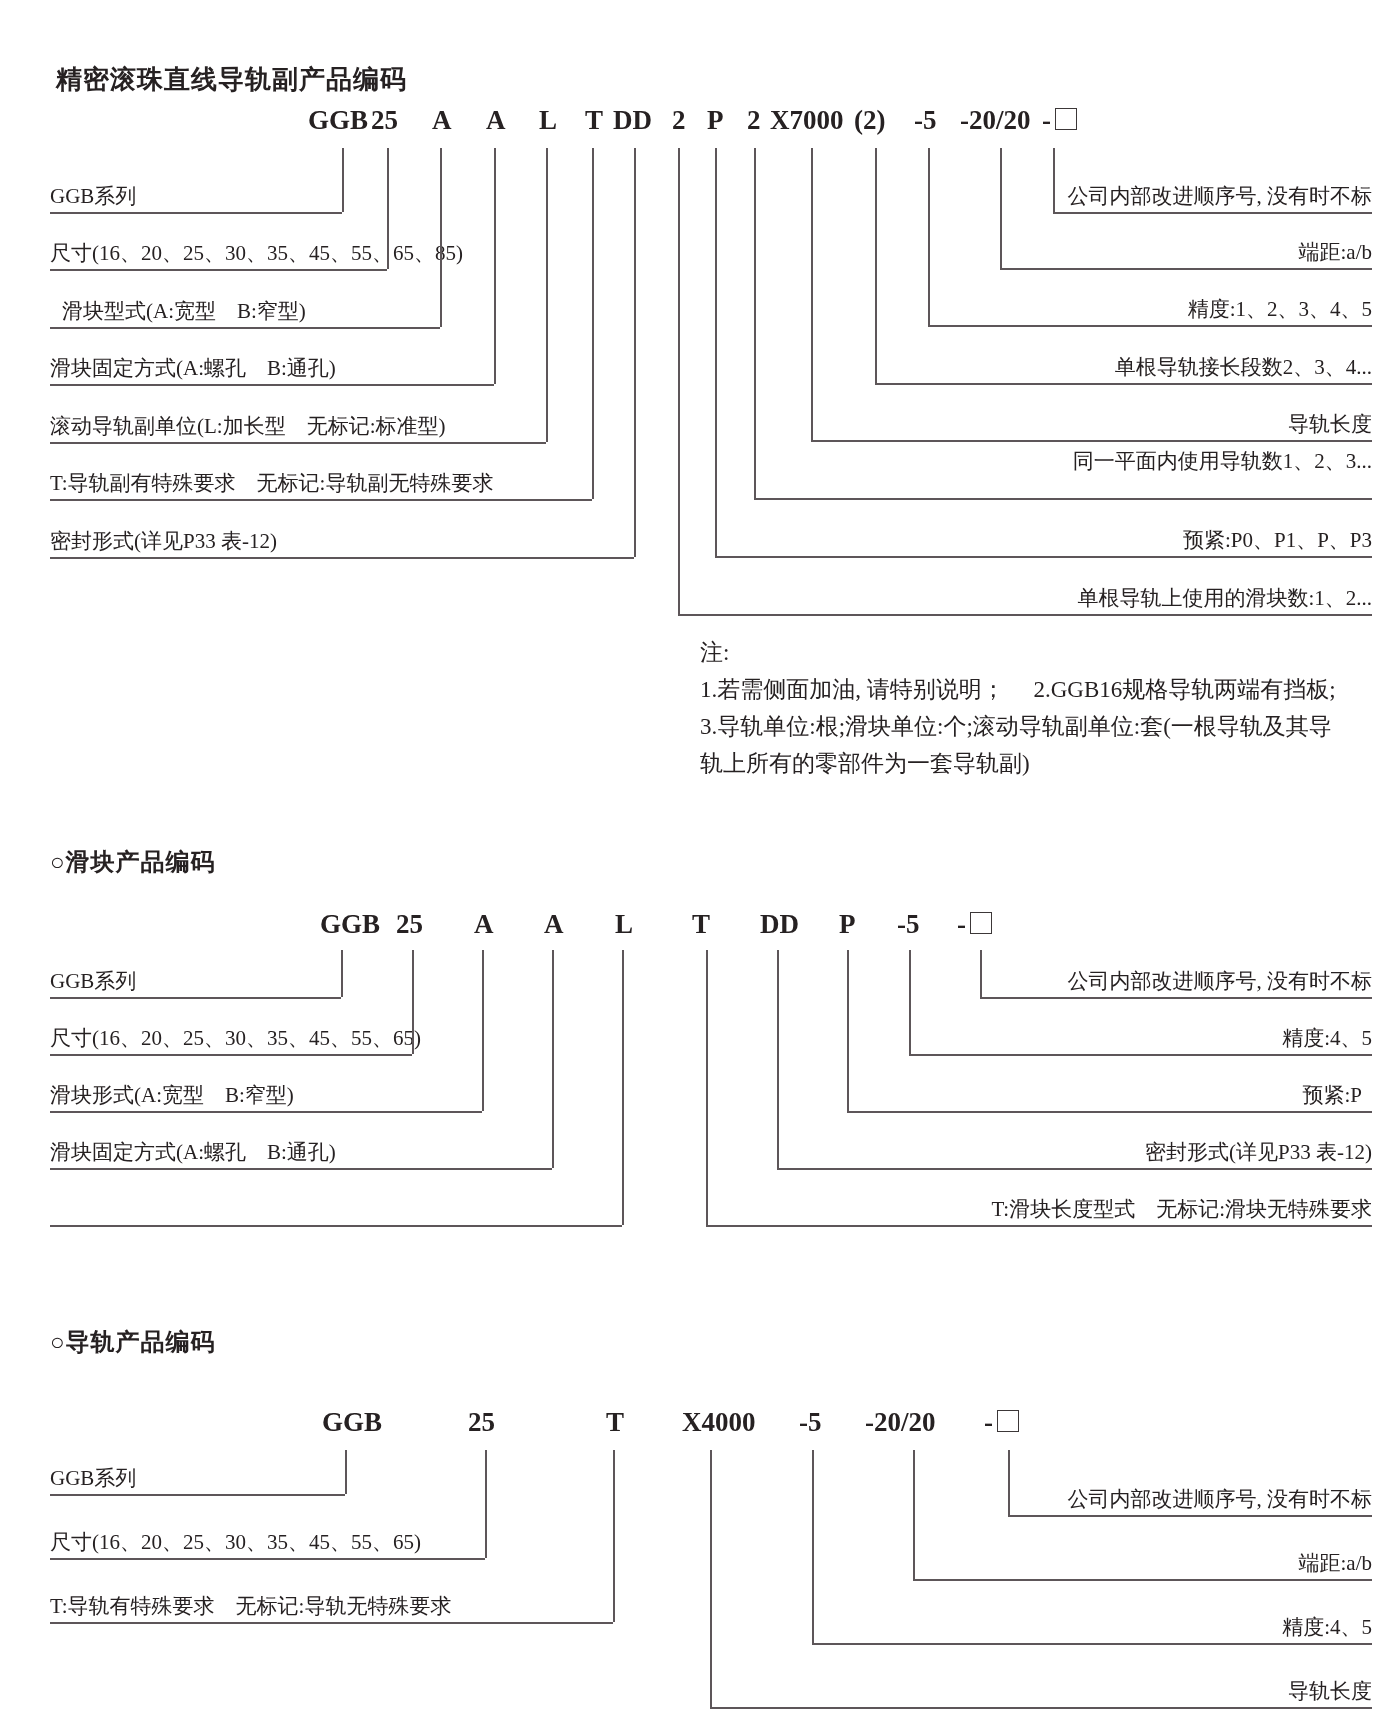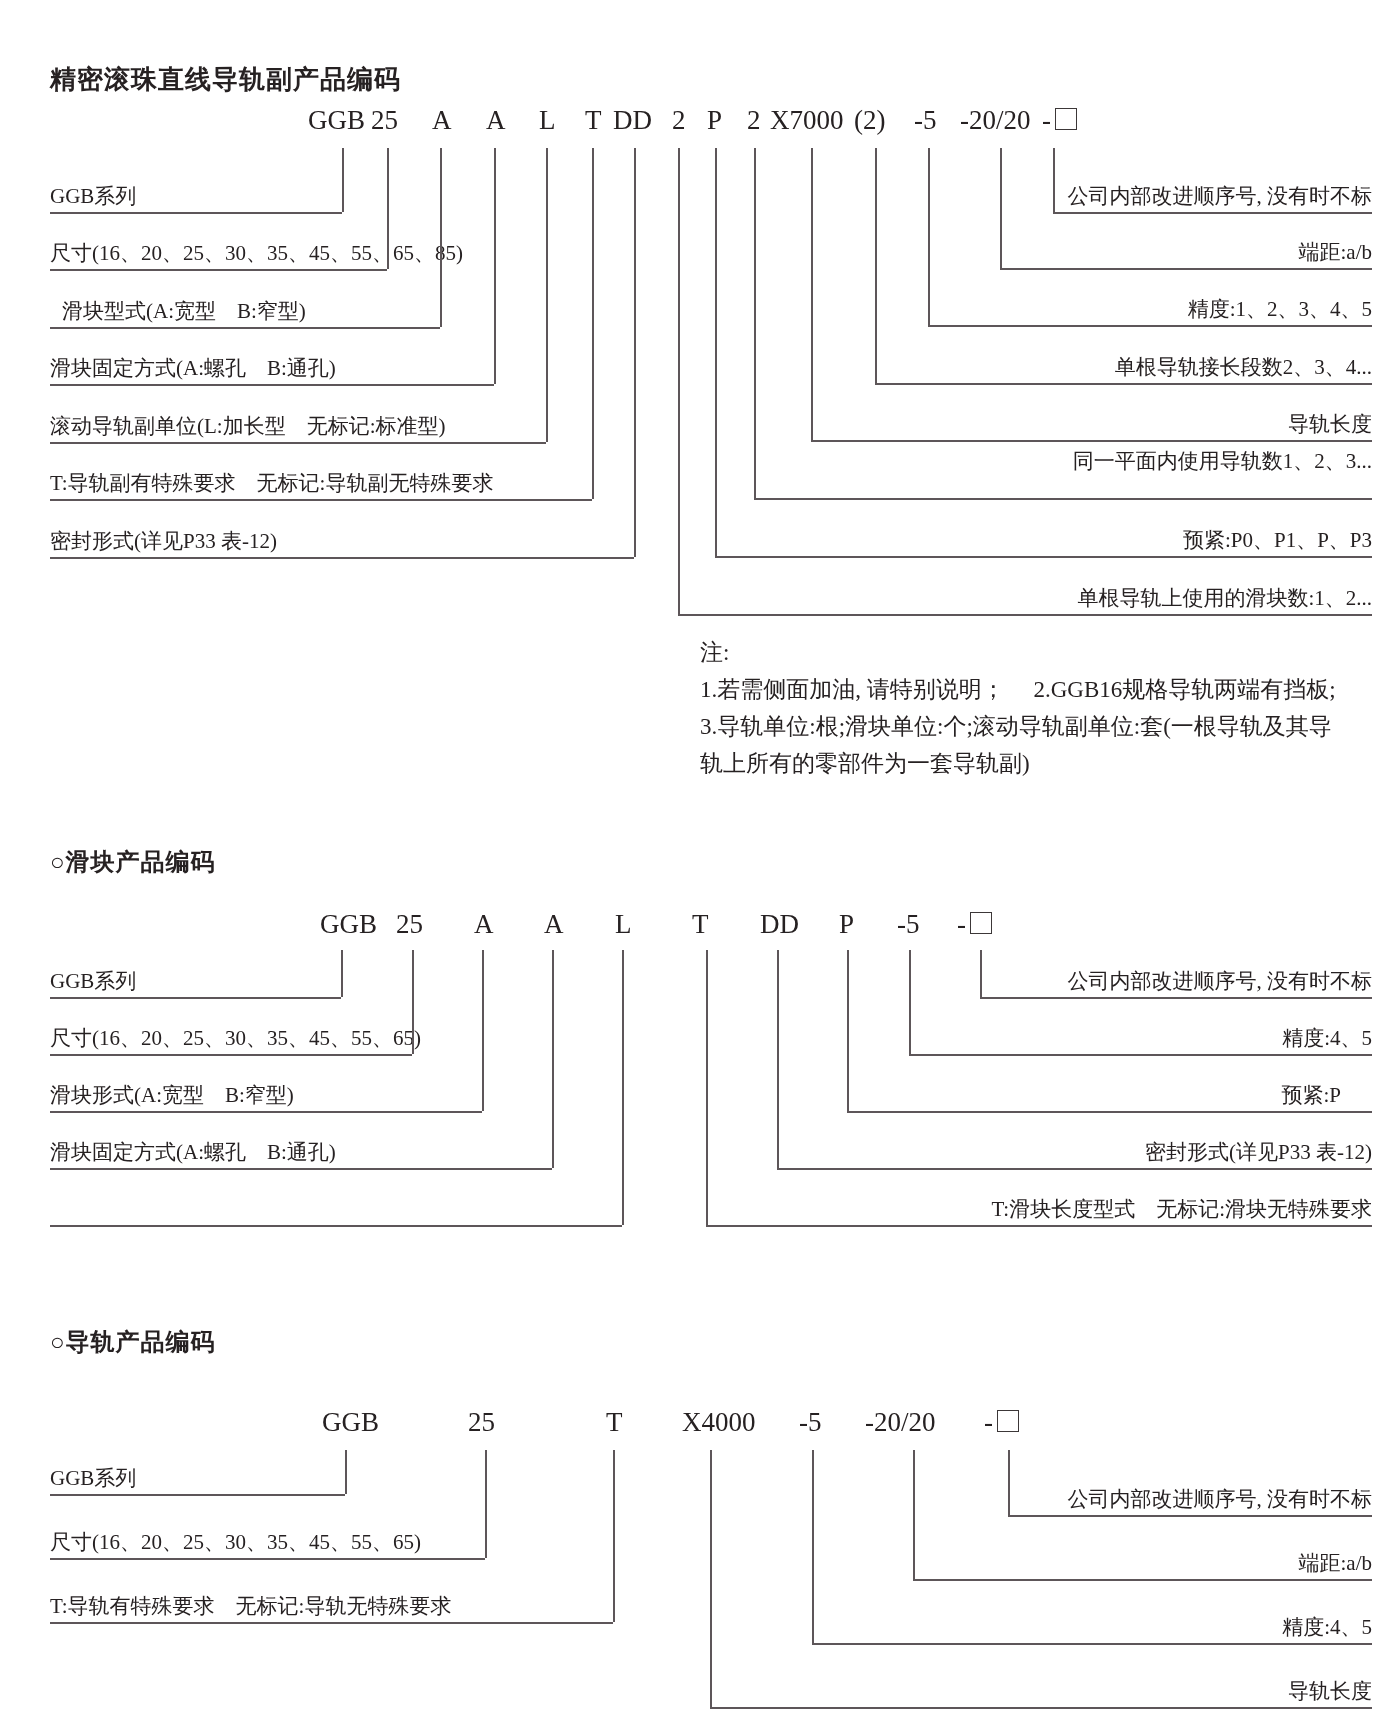--- a/index.html
+++ b/index.html
@@ -18,20 +18,21 @@
   }
   .heading{
     position:absolute;
     font-size:24px;font-weight:700;letter-spacing:1px;
     white-space:nowrap;
   }
   .token{
     position:absolute;
     font-size:27px;line-height:32px;
     white-space:nowrap;
+    font-weight:bold;
   }
   .box{
     display:inline-block;
     width:20px;height:20px;
     border:1.6px solid #3c3738;
     vertical-align:-1px;
     margin-left:4px;
   }
   .lbl{
     position:absolute;
@@ -44,21 +45,21 @@
   .notes{
     position:absolute;
     font-size:23px;line-height:37px;
     white-space:nowrap;
   }
 </style>
 </head>
 <body>
 
 <div id="stage">
-  <div class="page-title" style="left:50px;top:62px;">精密滚珠直线导轨副产品编码</div>
+  <div class="page-title" style="left:56px;top:62px;">精密滚珠直线导轨副产品编码</div>
 
 
   <div class="notes" style="left:700px;top:634px;">
     <div>注:</div>
     <div id="note-lines">
         <div>1.若需侧面加油, 请特别说明；　 2.GGB16规格导轨两端有挡板;</div>
         <div>3.导轨单位:根;滑块单位:个;滚动导轨副单位:套(一根导轨及其导</div>
         <div>轨上所有的零部件为一套导轨副)</div>
       </div>
   </div>
@@ -146,21 +147,21 @@
     <div class="hline" style="left: 50px; top: 1168px; width: 502px;"></div>
     <div class="vline" style="left: 552px; top: 950px; height: 218px;"></div>
     <div class="hline" style="left: 50px; top: 1225px; width: 572px;"></div>
     <div class="vline" style="left: 622px; top: 950px; height: 275px;"></div>
     <div class="lbl right" style="left: 984px; top: 967px; width: 388px;">公司内部改进顺序号, 没有时不标</div>
     <div class="hline" style="left: 980px; top: 997px; width: 392px;"></div>
     <div class="vline" style="left: 980px; top: 950px; height: 47px;"></div>
     <div class="lbl right" style="left: 913px; top: 1024px; width: 459px;">精度:4、5</div>
     <div class="hline" style="left: 909px; top: 1054px; width: 463px;"></div>
     <div class="vline" style="left: 909px; top: 950px; height: 104px;"></div>
-    <div class="lbl right" style="left: 820px; top: 1081px; width: 521px;">预紧:P</div>
+    <div class="lbl right" style="left: 841px; top: 1081px; width: 521px;">预紧:P</div>
     <div class="hline" style="left: 847px; top: 1111px; width: 525px;"></div>
     <div class="vline" style="left: 847px; top: 950px; height: 161px;"></div>
     <div class="lbl right" style="left: 781px; top: 1138px; width: 591px;">密封形式(详见P33 表-12)</div>
     <div class="hline" style="left: 777px; top: 1168px; width: 595px;"></div>
     <div class="vline" style="left: 777px; top: 950px; height: 218px;"></div>
     <div class="lbl right" style="left: 710px; top: 1195px; width: 662px;">T:滑块长度型式　无标记:滑块无特殊要求</div>
     <div class="hline" style="left: 706px; top: 1225px; width: 666px;"></div>
     <div class="vline" style="left: 706px; top: 950px; height: 275px;"></div>
     <div class="heading" style="left: 50px; top: 1326px;">○导轨产品编码</div>
     <div class="token" style="left: 322px; top: 1406px;">GGB</div>

